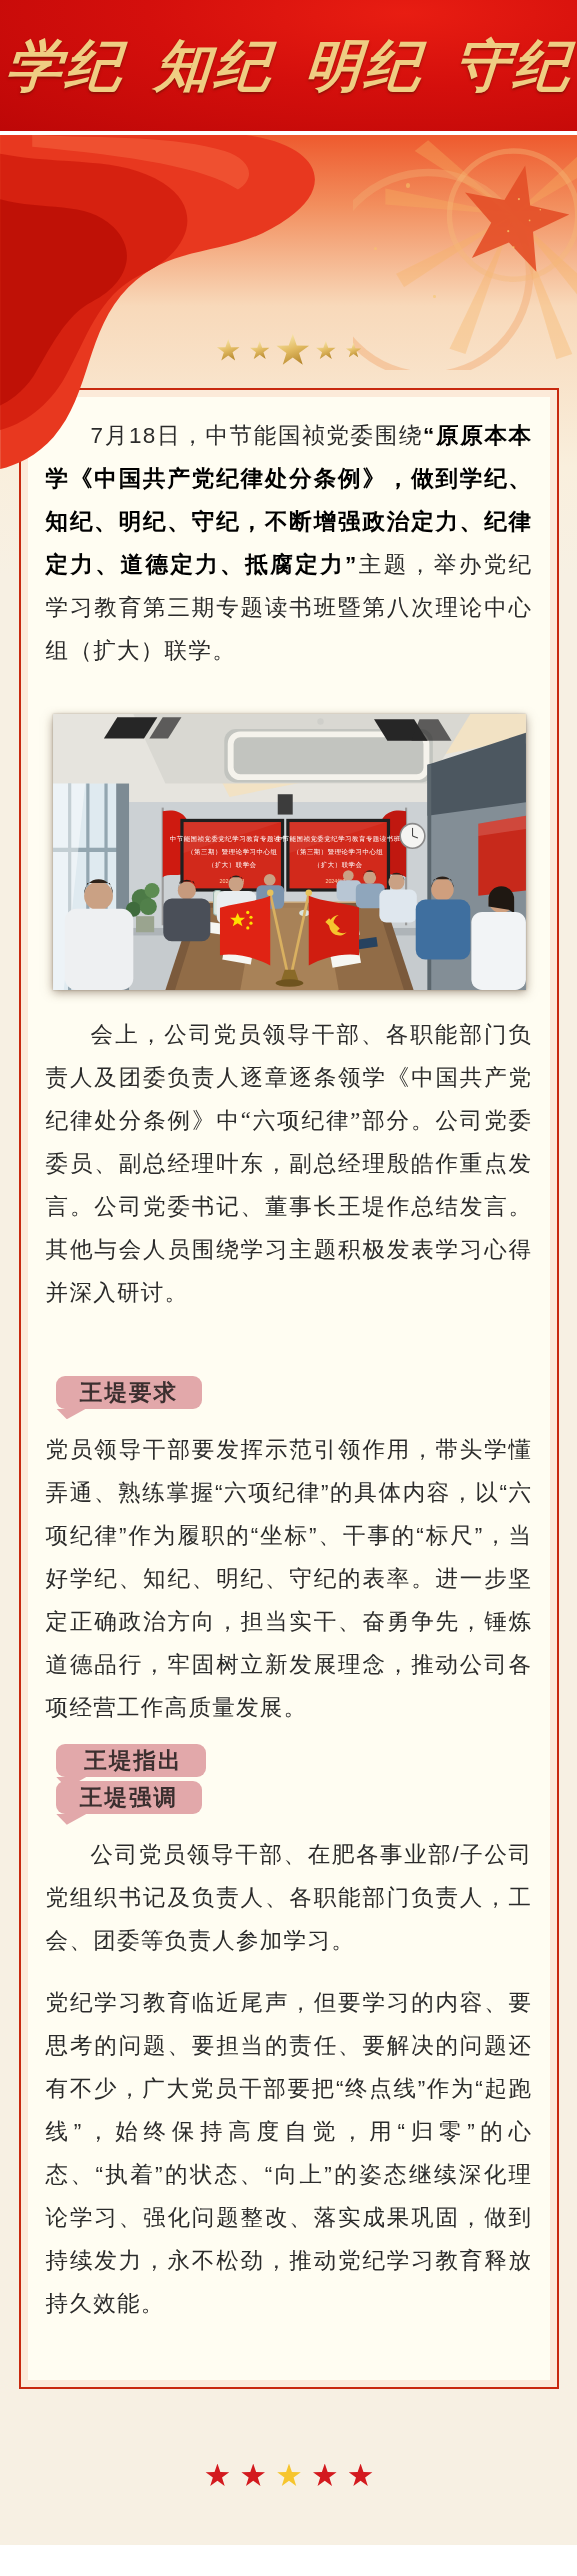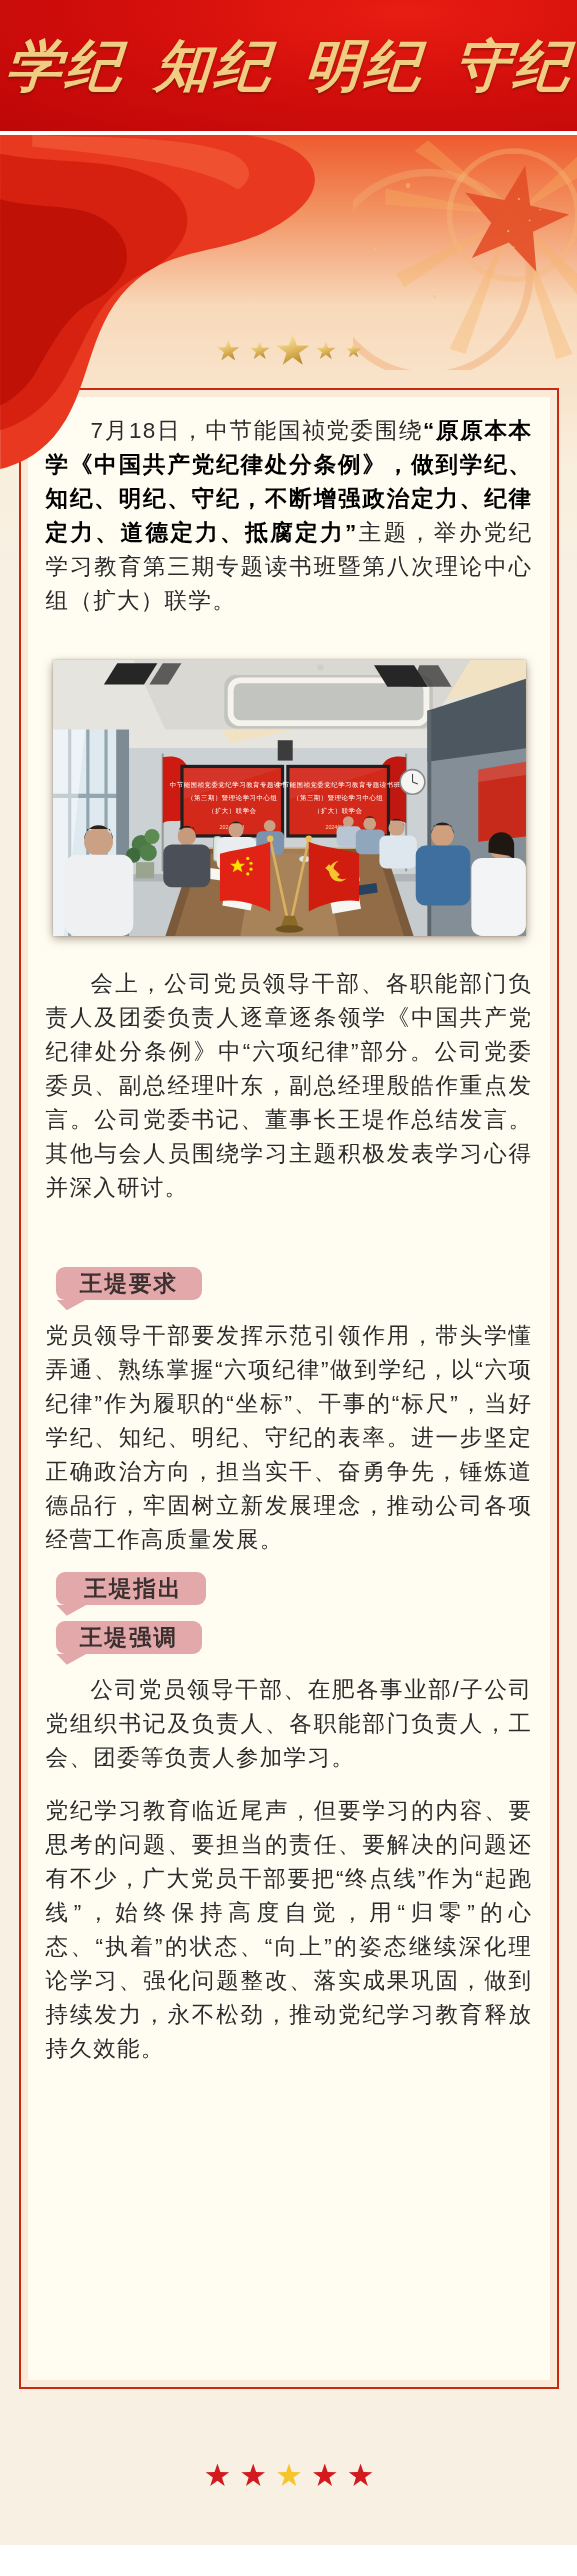--- a/index.html
+++ b/index.html
@@ -26,35 +26,35 @@
   .g1{width:23.5px;height:23.5px;}
   .g2{width:20.3px;height:20.3px;}
   .g3{width:34px;height:34px;margin:0 1.1px;}
   .g4{width:20.3px;height:20.3px;}
   .g5{width:16px;height:16px;}
 
   
   .card{width:540px;height:2001px;box-sizing:border-box;margin:20.3px auto 0;border:2.7px solid #c8290f;background:#fcead9;padding:7px;overflow:hidden;}
   .card-inner{background:#fffdf2;height:100%;box-sizing:border-box;padding:17px 17.6px 0;overflow:hidden;}
 
-  .p{font-size:22.5px;line-height:34px;letter-spacing:1.3px;text-align:justify;color:#2b2b2b;margin:0;}
+  .p{font-size:22.5px;line-height:43px;letter-spacing:1.3px;text-align:justify;color:#2b2b2b;margin:0;}
   .indent{text-indent:2em;}
   .p b{color:#000;}
 
   .photo-wrap{width:473px;height:276px;margin:42px auto 0;box-shadow:0 3.2px 9.6px rgba(96,74,54,.55),0 0 2.1px rgba(96,74,54,.4);background:#cfd6d8;}
   .photo-wrap svg{display:block;}
 
   .sec-head{position:relative;width:max-content;min-width:80px;height:33px;line-height:33px;margin-left:10.7px;padding:0 23.5px;
     background:#e2a8aa;color:#3b2f2f;font-size:22.5px;font-weight:bold;letter-spacing:2.1px;border-radius:9px;}
   .sec-head::after{content:"";position:absolute;left:0;top:33px;width:30px;height:10.7px;background:#e2a8aa;clip-path:polygon(0 0,100% 0,35% 100%);}
   .mt-sec1{margin-top:62px;}
   .mt-sec2{margin-top:15.5px;padding-left:28px;}
-  .mt-sec3{margin-top:16px;}
+  .mt-sec3{margin-top:4px;}
   .sec-body{margin-top:19px;}
-  .mt-p2{margin-top:31px;}
+  .mt-p2{margin-top:23px;font-family:Liberation Serif, serif;}
   .mt-p6{margin-top:19px;}
 
   
   .stars-bottom{display:flex;justify-content:center;gap:11.2px;margin-top:75px;}
   .bstar{width:24.6px;height:24.6px;clip-path:polygon(50% 0%,61.8% 34.5%,98% 35%,68.6% 56.6%,79.4% 91%,50% 69.8%,20.6% 91%,31.4% 56.6%,2% 35%,38.2% 34.5%);background:#d31a1f;}
   .bstar.yellow{background:#f6c52e;}
   .footer{height:30.5px;background:#ffffff;}
 </style>
 </head>
 <body>
@@ -259,21 +259,21 @@
             <polygon points="516,382 536,401 529,408 509,389" fill="#f6c52e"></polygon>
             <polygon points="425,502 460,502 452,478 433,478" fill="#8a6a28"></polygon>
             <ellipse cx="442" cy="503" rx="26" ry="7" fill="#6e531e"></ellipse>
           </g>
         </svg>
       </div>
 
       <p class="p indent mt-p2">会上，公司党员领导干部、各职能部门负责人及团委负责人逐章逐条领学《中国共产党纪律处分条例》中“六项纪律”部分。公司党委委员、副总经理叶东，副总经理殷皓作重点发言。公司党委书记、董事长王堤作总结发言。其他与会人员围绕学习主题积极发表学习心得并深入研讨。</p>
 
       <div class="sec-head mt-sec1">王堤要求</div>
-      <p class="p sec-body">党员领导干部要发挥示范引领作用，带头学懂弄通、熟练掌握“六项纪律”做到学纪，以“六项纪律”作为履职的“坐标”、干事的“标尺”，当好学纪、知纪、明纪、守纪的表率。进一步坚定正确政治方向，担当实干、奋勇争先，锤炼道德品行，牢固树立新发展理念，推动公司各项经营工作高质量发展。</p>
+      <p class="p sec-body">党员领导干部要发挥示范引领作用，带头学懂弄通、熟练掌握“六项纪律”的具体内容，以“六项纪律”作为履职的“坐标”、干事的“标尺”，当好学纪、知纪、明纪、守纪的表率。进一步坚定正确政治方向，担当实干、奋勇争先，锤炼道德品行，牢固树立新发展理念，推动公司各项经营工作高质量发展。</p>
 
       <div class="sec-head mt-sec2">王堤指出</div>
 
       <div class="sec-head mt-sec3">王堤强调</div>
       <p class="p indent mt-p6">公司党员领导干部、在肥各事业部/子公司党组织书记及负责人、各职能部门负责人，工会、团委等负责人参加学习。</p>
 
       <p class="p sec-body">党纪学习教育临近尾声，但要学习的内容、要思考的问题、要担当的责任、要解决的问题还有不少，广大党员干部要把“终点线”作为“起跑线”，始终保持高度自觉，用“归零”的心态、“执着”的状态、“向上”的姿态继续深化理论学习、强化问题整改、落实成果巩固，做到持续发力，永不松劲，推动党纪学习教育释放持久效能。</p>
 
     </div>
   </div>

